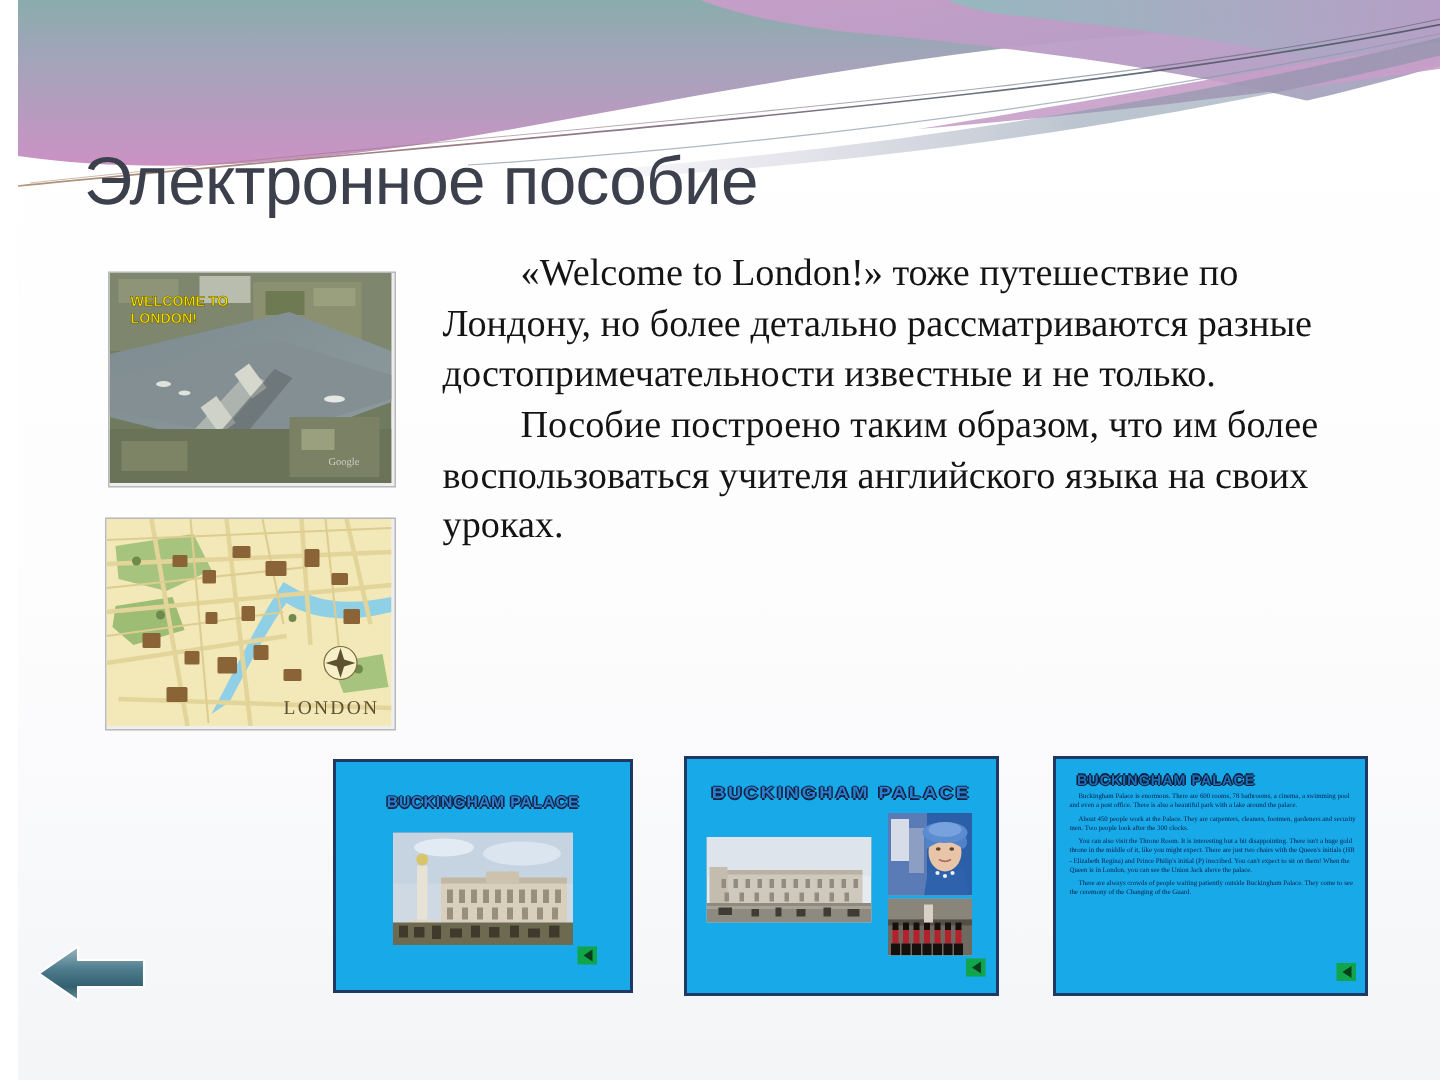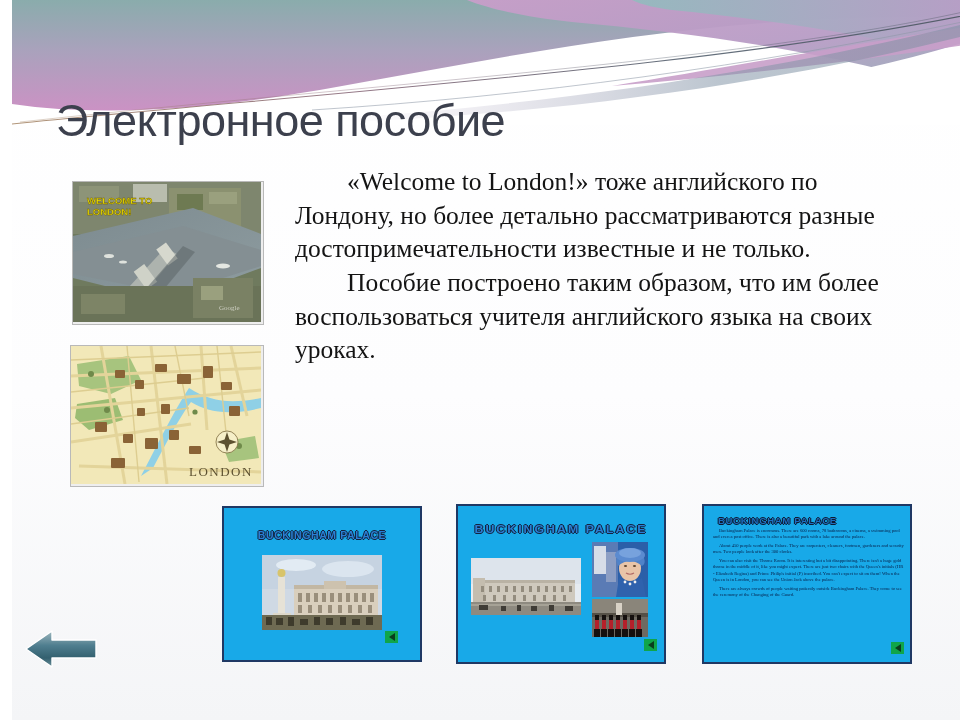--- a/index.html
+++ b/index.html
@@ -140,21 +140,21 @@
 
       <path d="M0,124 C200,104 430,86 640,62 C780,46 880,30 960,14" fill="none" stroke="url(#gLine)" stroke-width="1.1" opacity="0.9"></path>
       <path d="M8,122 C210,100 440,82 650,58 C790,42 890,26 960,10" fill="none" stroke="url(#gLine)" stroke-width="0.7" opacity="0.55"></path>
       <path d="M300,110 C520,96 740,66 960,20" fill="none" stroke="#8c97a6" stroke-width="0.8" opacity="0.7"></path>
     </svg>
   </div>
 
   <div id="page-title">Электронное пособие</div>
 
   <div id="body-text">
-    <p>«Welcome to London!» тоже английского по Лондону, но более детально рассматриваются разные достопримечательности известные и не только.</p>
+    <p>«Welcome to London!» тоже путешествие по Лондону, но более детально рассматриваются разные достопримечательности известные и не только.</p>
     <p>Пособие построено таким образом, что им более воспользоваться учителя английского языка на своих уроках.</p>
   </div>
 
   <div class="photo" id="photo-map">
     <svg width="190" height="138" viewBox="0 0 190 138" xmlns="http://www.w3.org/2000/svg">
       <rect width="190" height="138" fill="#f2e8b8"></rect>
 
       <path d="M6,18 L58,10 L70,34 L40,48 L8,40 Z" fill="#a7c47e"></path>
       <path d="M6,58 L44,52 L52,74 L18,84 L4,72 Z" fill="#9cbd73"></path>
       <path d="M150,96 L184,90 L188,112 L158,116 Z" fill="#a7c47e"></path>

